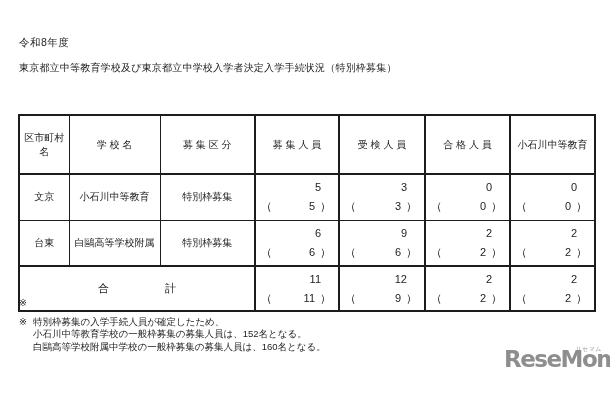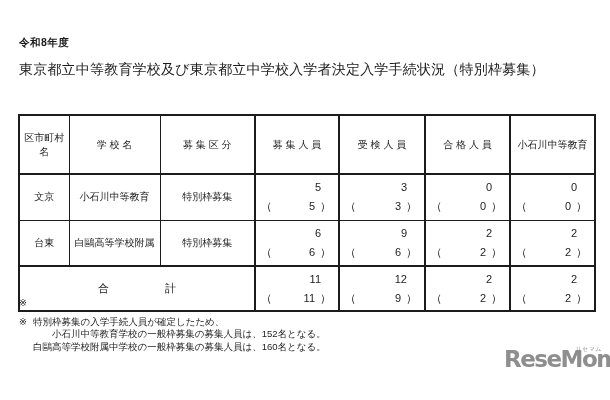--- a/index.html
+++ b/index.html
@@ -4,22 +4,22 @@
 <style>
   html,body { margin:0; padding:0; background:#ffffff; }
   .page {
     position: relative;
     width: 610px; height: 400px;
     background: #ffffff;
     font-family: "Liberation Sans", "DejaVu Sans", sans-serif;
     color: #1c1c1c;
     overflow: hidden;
   }
-  .title-line1 { position:absolute; left:19px; top:36px; font-size:10.5px; letter-spacing:0.5px;font-weight:bold; }
-  .title-line2 { position:absolute; left:19px; top:61px; font-size:14px; letter-spacing:0.2px; }
+  .title-line1 { position:absolute; left:19px; top:36px; font-size:10.5px; letter-spacing:0.5px; }
+  .title-line2 { position:absolute; left:19px; top:61px; font-size:10px; letter-spacing:0.2px; }
 
   table.adm {
     position:absolute; left:18px; top:114px;
     width:576px;
     border-collapse:collapse; table-layout:fixed;
     border:2px solid #1c1c1c;
   }
   table.adm th, table.adm td {
     border:1px solid #1c1c1c;
     padding:0; font-weight:normal;
@@ -37,21 +37,21 @@
   td.num { vertical-align:top; }
   .num-top { font-size:11px; text-align:right; padding:4px 17px 0 0; height:17px; }
   .num-bot { font-size:11px; display:flex; justify-content:space-between; align-items:baseline; padding:1px 7px 3px 5px; }
   .num-bot .cl { margin-left:5px; }
   .total-label-wrap { display:flex; justify-content:center; gap:56px; font-size:11px; }
 
   .notes { position:absolute; left:19px; top:297px; font-size:9.5px; line-height:12.5px; }
   .note-line { display:flex; }
   .note-marker { width:14px; flex:none; }
   .note-gap { margin-top:6px; }
-  .note-indent { padding-left:14px;justify-content:flex-end; }
+  .note-indent { padding-left:14px; }
 
   .logo { position:absolute; left:504px; top:346px; width:102px; height:34px; }
   .logo-text {
     font-size:23px; font-weight:bold; letter-spacing:-1.5px;
     font-family:"DejaVu Sans","Liberation Sans",sans-serif;
   }
   .logo-kana { position:absolute; top:-1px; right:4px; font-size:6px; letter-spacing:0.5px; }
 </style>
 </head>
 <body>

